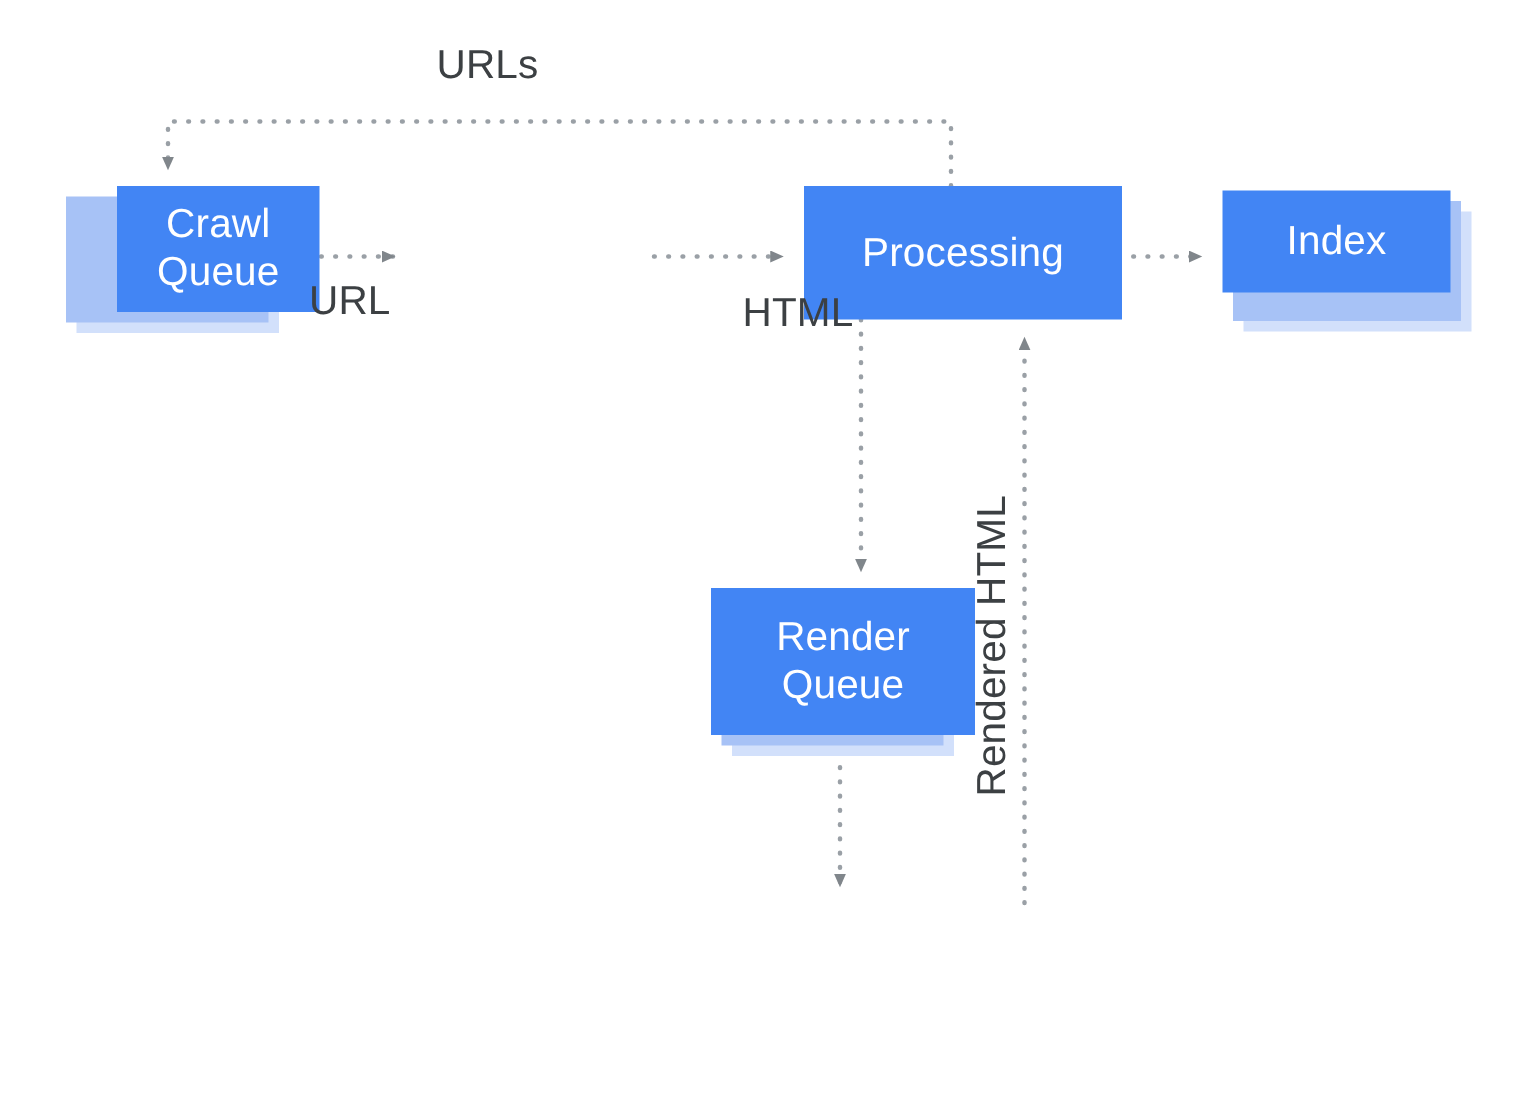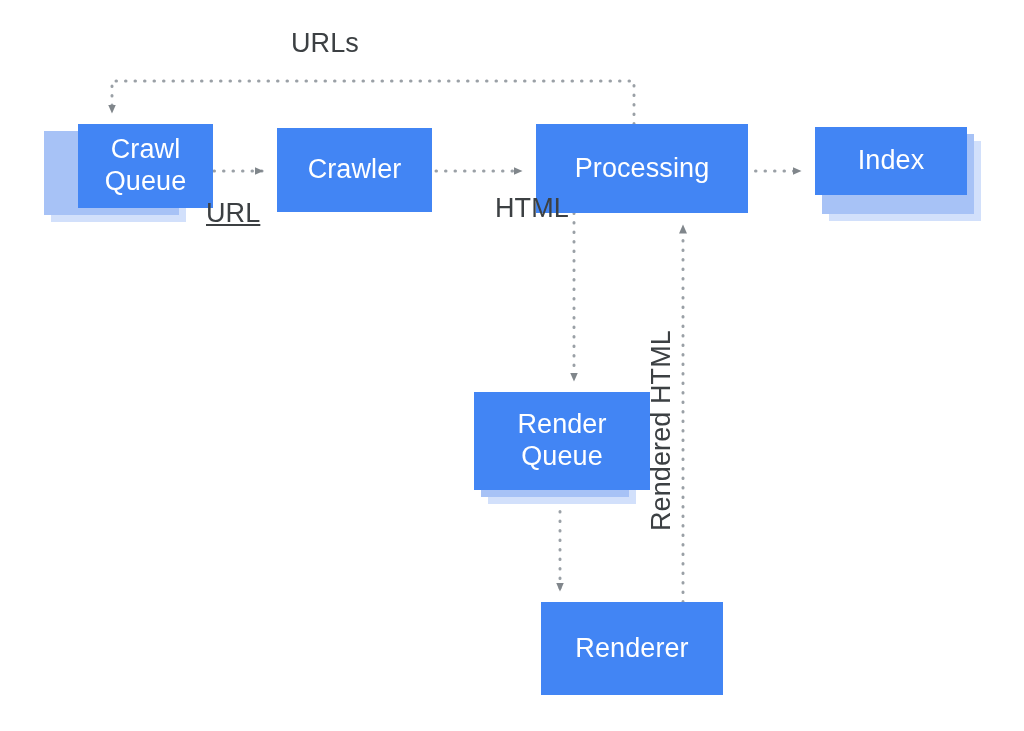--- a/index.html
+++ b/index.html
@@ -105,48 +105,42 @@
 
   <div class="node-stack-2" style="left:51px; top:138px; width:135px; height:84px;"></div>
   <div class="node-stack-1" style="left:44px; top:131px; width:135px; height:84px;"></div>
   <div class="node" style="left:37px; top:124px; width:135px; height:84px;margin-left:41px;">
     <span style="display:block;">
       <span style="display:block;">Crawl</span>
       <span style="display:block;">Queue</span>
     </span>
   </div>
 
-  <div class="node" style="left:277px; top:128px; width:155px; height:84px;">
-    <span>Crawler</span>
-  </div>
 
   <div class="node" style="left:536px; top:124px; width:212px; height:89px;">
     <span>Processing</span>
   </div>
 
   <div class="node-stack-2" style="left:829px; top:141px; width:152px; height:80px;"></div>
   <div class="node-stack-1" style="left:822px; top:134px; width:152px; height:80px;"></div>
   <div class="node" style="left:815px; top:127px; width:152px; height:68px;">
     <span>Index</span>
   </div>
 
   <div class="node-stack-2" style="left:488px; top:406px; width:148px; height:98px;"></div>
   <div class="node-stack-1" style="left:481px; top:399px; width:148px; height:98px;"></div>
   <div class="node" style="left:474px; top:392px; width:176px; height:98px;">
     <span style="display:block;">
       <span style="display:block;">Render</span>
       <span style="display:block;">Queue</span>
     </span>
   </div>
 
-  <div class="node" style="left:541px; top:602px; width:182px; height:93px;">
-    <span>Renderer</span>
-  </div>
 
   <div class="edge-label" style="left:291px; top:29px;">URLs</div>
 
-  <div class="edge-label" style="left:206px; top:199px;text-decoration:underline;">URL</div>
+  <div class="edge-label" style="left:206px; top:186px;">URL</div>
 
   <div class="edge-label" style="left:447px; top:194px;margin-left:48px;">HTML</div>
 
   <div class="edge-label vertical" style="left:647px; top:531px;">Rendered HTML</div>
 
 </div>
 
 </body></html>

